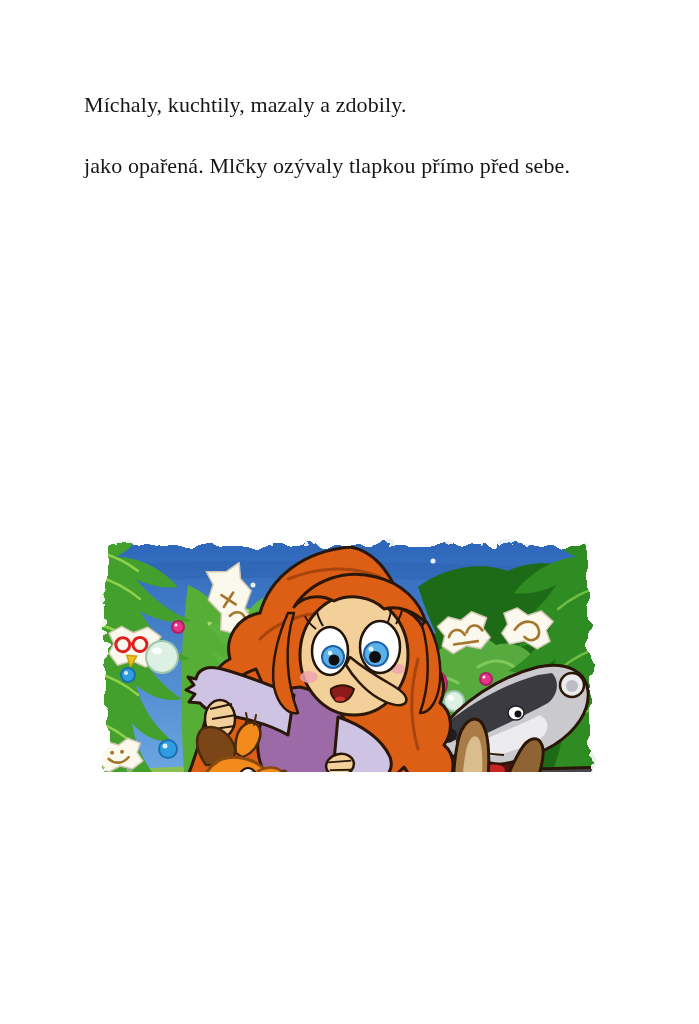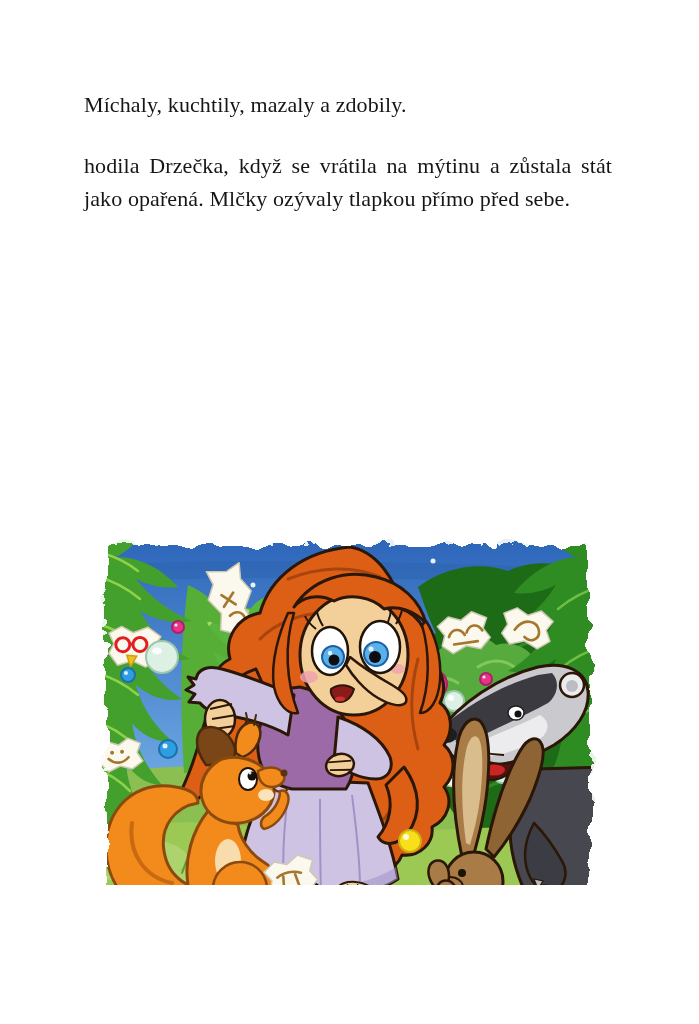--- a/index.html
+++ b/index.html
@@ -1,16 +1,16 @@
 <!DOCTYPE html>
 <html style="--sky-top: #2a63b8; --sky: #7db8ec; --grass: #9cc854; --grass-light: #bcdd85; --grass-dark: #5d9b2e; --fir: #44a02c; --fir-light: #8fd24a; --fir-right: #2f8c22; --fir-dark: #1d6b17; --bush: #5ab53e; --bush-light: #57ab3e; --hair: #dd5f16; --hair-dark: #a8440e; --hair-outline: #6b2a06; --dress: #cfc3e4; --dress-shade: #a391c6; --bodice: #9d6aa8; --skin: #f3cf9a; --blush: #efa3ae; --squirrel: #f28a1c; --squirrel-dark: #c96a10; --squirrel-cream: #f9e4bb; --hare: #a97c47; --hare-dark: #8f6434; --hare-light: #d9bd8d; --badger-head: #cacace; --badger-light: #ececef; --badger-stripe: #3a3a40; --badger-body: #474750; --tongue: #c92525; --ball-pink: #e8358a; --ball-blue: #2f9de0; --ball-yellow: #f7e01a; --ball-mint: #ddf0e4; --paper: #fbf8ee; --doodle: #a5762c; --doodle-red: #e02020;"><head>
 <meta charset="utf-8">
 <style>
   html,body{margin:0;padding:0;background:#ffffff;}
-  .page{position:relative;width:699px;height:885px;background:#ffffff;overflow:hidden;
+  .page{position:relative;width:699px;height:772px;background:#ffffff;overflow:hidden;
         font-family:"Liberation Serif","DejaVu Serif",serif;color:#161616;}
   .text-block{position:absolute;left:84px;top:88px;width:528px;}
   .para{margin:0 0 28px 0;padding:0;}
   .line{font-size:22px;line-height:33px;text-align:justify;text-align-last:justify;
         white-space:normal;letter-spacing:0.1px;}
   .line.last{text-align-last:left;}
   figure.illustration{position:absolute;left:88px;top:527px;width:520px;height:440px;margin:0;overflow:hidden;}
   svg{display:block;}
   .ol{stroke:#2b1708;stroke-linejoin:round;stroke-linecap:round;}
   .paper{fill:var(--paper,#fbf8ee);stroke:#cfc8b0;stroke-width:1.5;stroke-linejoin:round;}
@@ -21,21 +21,20 @@
 </head>
 <body>
 
 <main class="page">
 
   <section class="text-block">
     <p class="para">
       <span class="line last">Míchaly, kuchtily, mazaly a zdobily.</span>
     </p>
     <p class="para">
-      <span class="line" style="display:block">hodila Drzečka, když se vrátila na mýtinu a zůstala stát</span>
       <span class="line last" style="display:block">jako opařená. Mlčky ozývaly tlapkou přímo před sebe.</span>
     </p>
   </section>
 
   <figure class="illustration" aria-label="Kreslená mýtina v lese: dívka Bordelína s dlouhými zrzavými vlasy a fialovými šaty hledí na roztrhanou narozeninovou výzdobu; veverka, zajíc a jezevec smutně přihlížejí mezi potrhanými papíry a barevnými kuličkami.">
     <svg viewBox="0 0 520 440" width="520" height="440">
       <defs>
         <linearGradient id="skyg" x1="0" y1="0" x2="0" y2="1">
           <stop offset="0" stop-color="var(--sky-top,#2a63b8)"></stop>
           <stop offset="1" stop-color="var(--sky,#7db8ec)"></stop>

